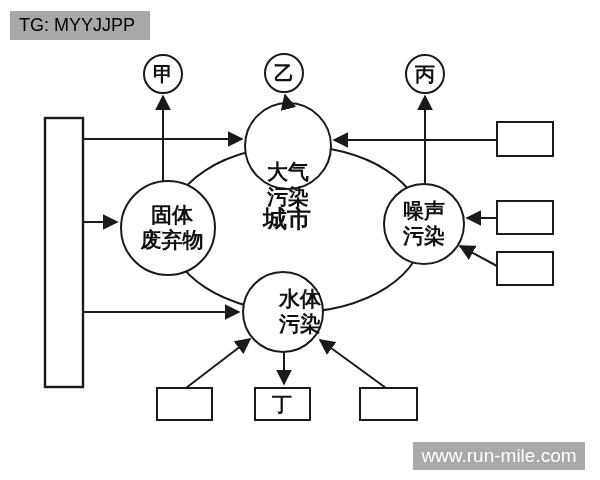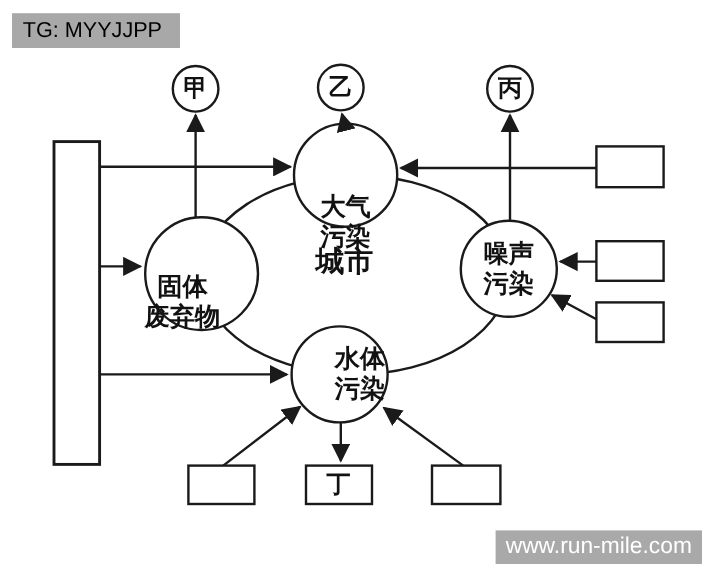--- a/index.html
+++ b/index.html
@@ -71,21 +71,21 @@
   <div class="lbl small-lbl" style="left:163px;top:74px;">甲</div>
   <div class="lbl small-lbl" style="left:284px;top:73px;">乙</div>
   <div class="lbl small-lbl" style="left:425px;top:74px;">丙</div>
   <div class="lbl small-lbl" style="left:282px;top:404px;">丁</div>
 
   <div class="lbl node-lbl" style="left:288px;top:146px;margin-top:39px;">
     <div class="ln">大气</div>
     <div class="ln">污染</div>
   </div>
 
-  <div class="lbl node-lbl" style="left:152px;top:228px;margin-top:24px;">
+  <div class="lbl node-lbl" style="left:172px;top:228px;">
     <div class="ln">固体</div>
     <div class="ln">废弃物</div>
   </div>
 
   <div class="lbl node-lbl" style="left:424px;top:224px;">
     <div class="ln">噪声</div>
     <div class="ln">污染</div>
   </div>
 
   <div class="lbl node-lbl" style="left:300px;top:312px;">

